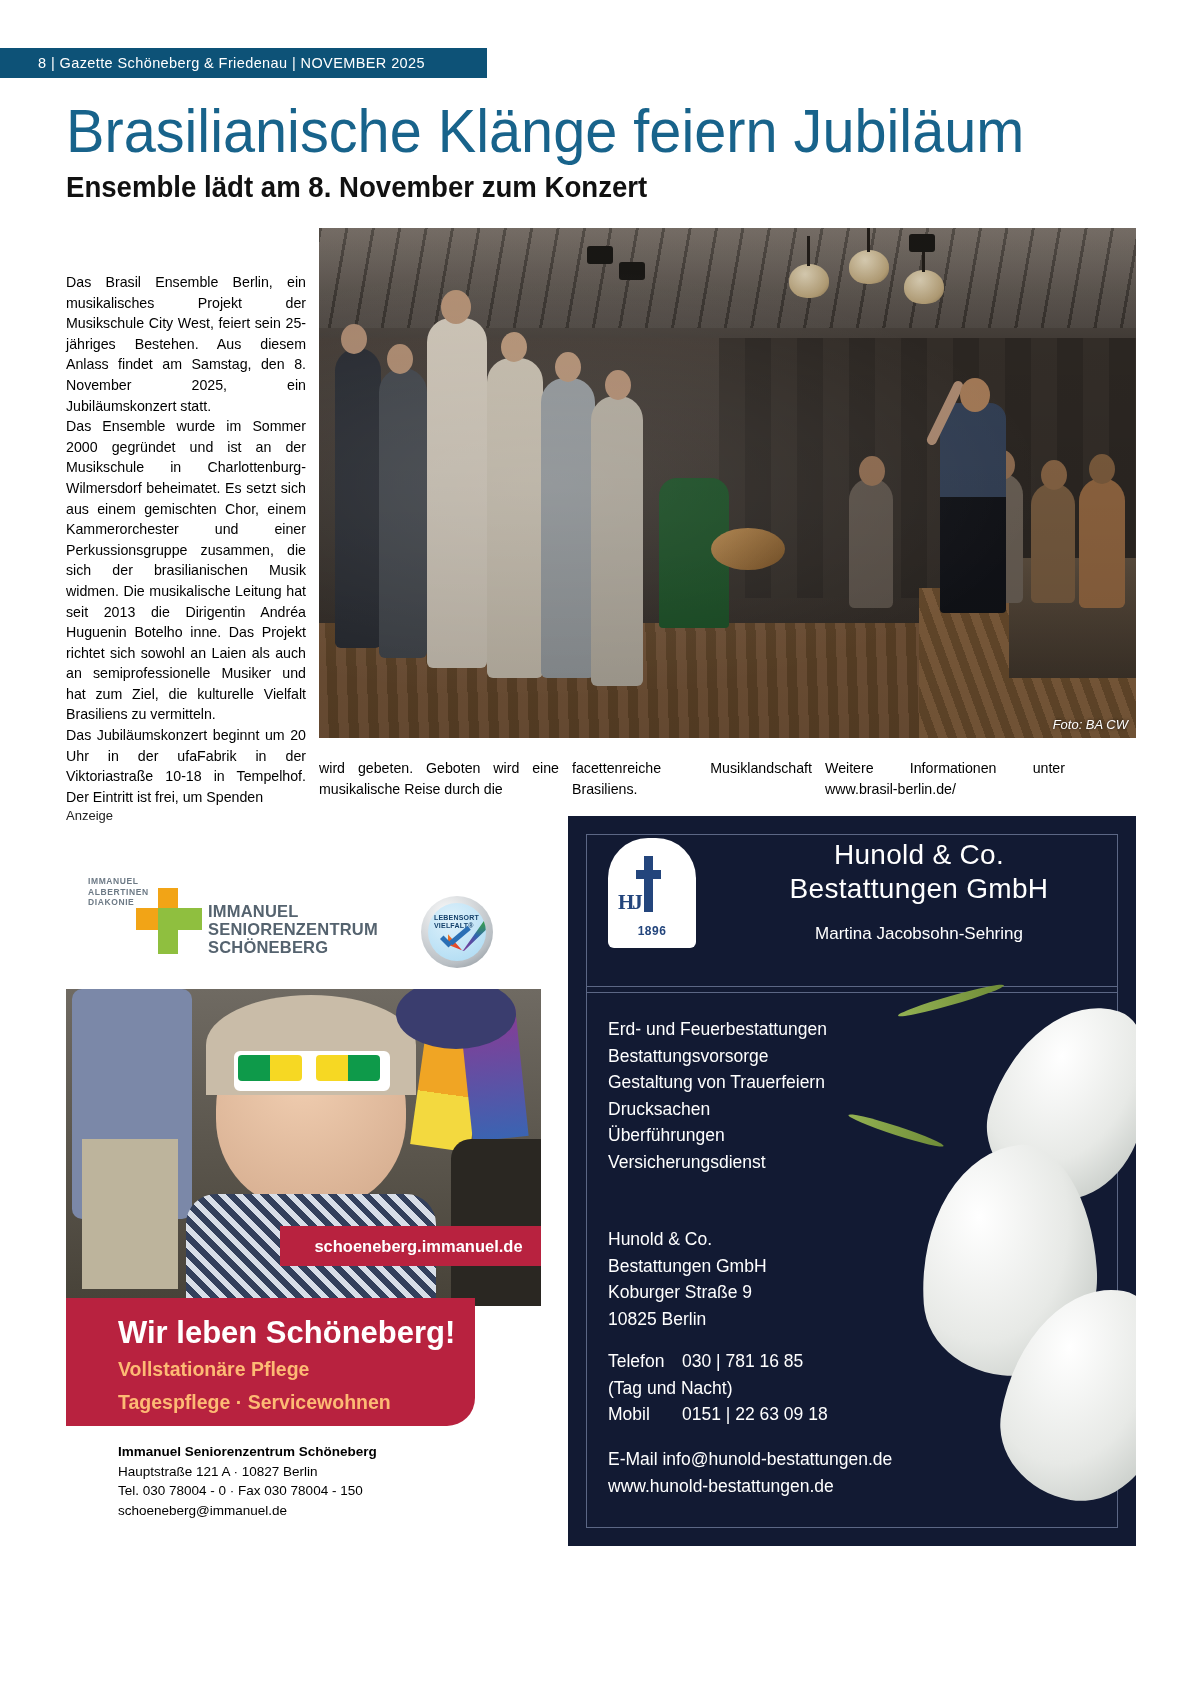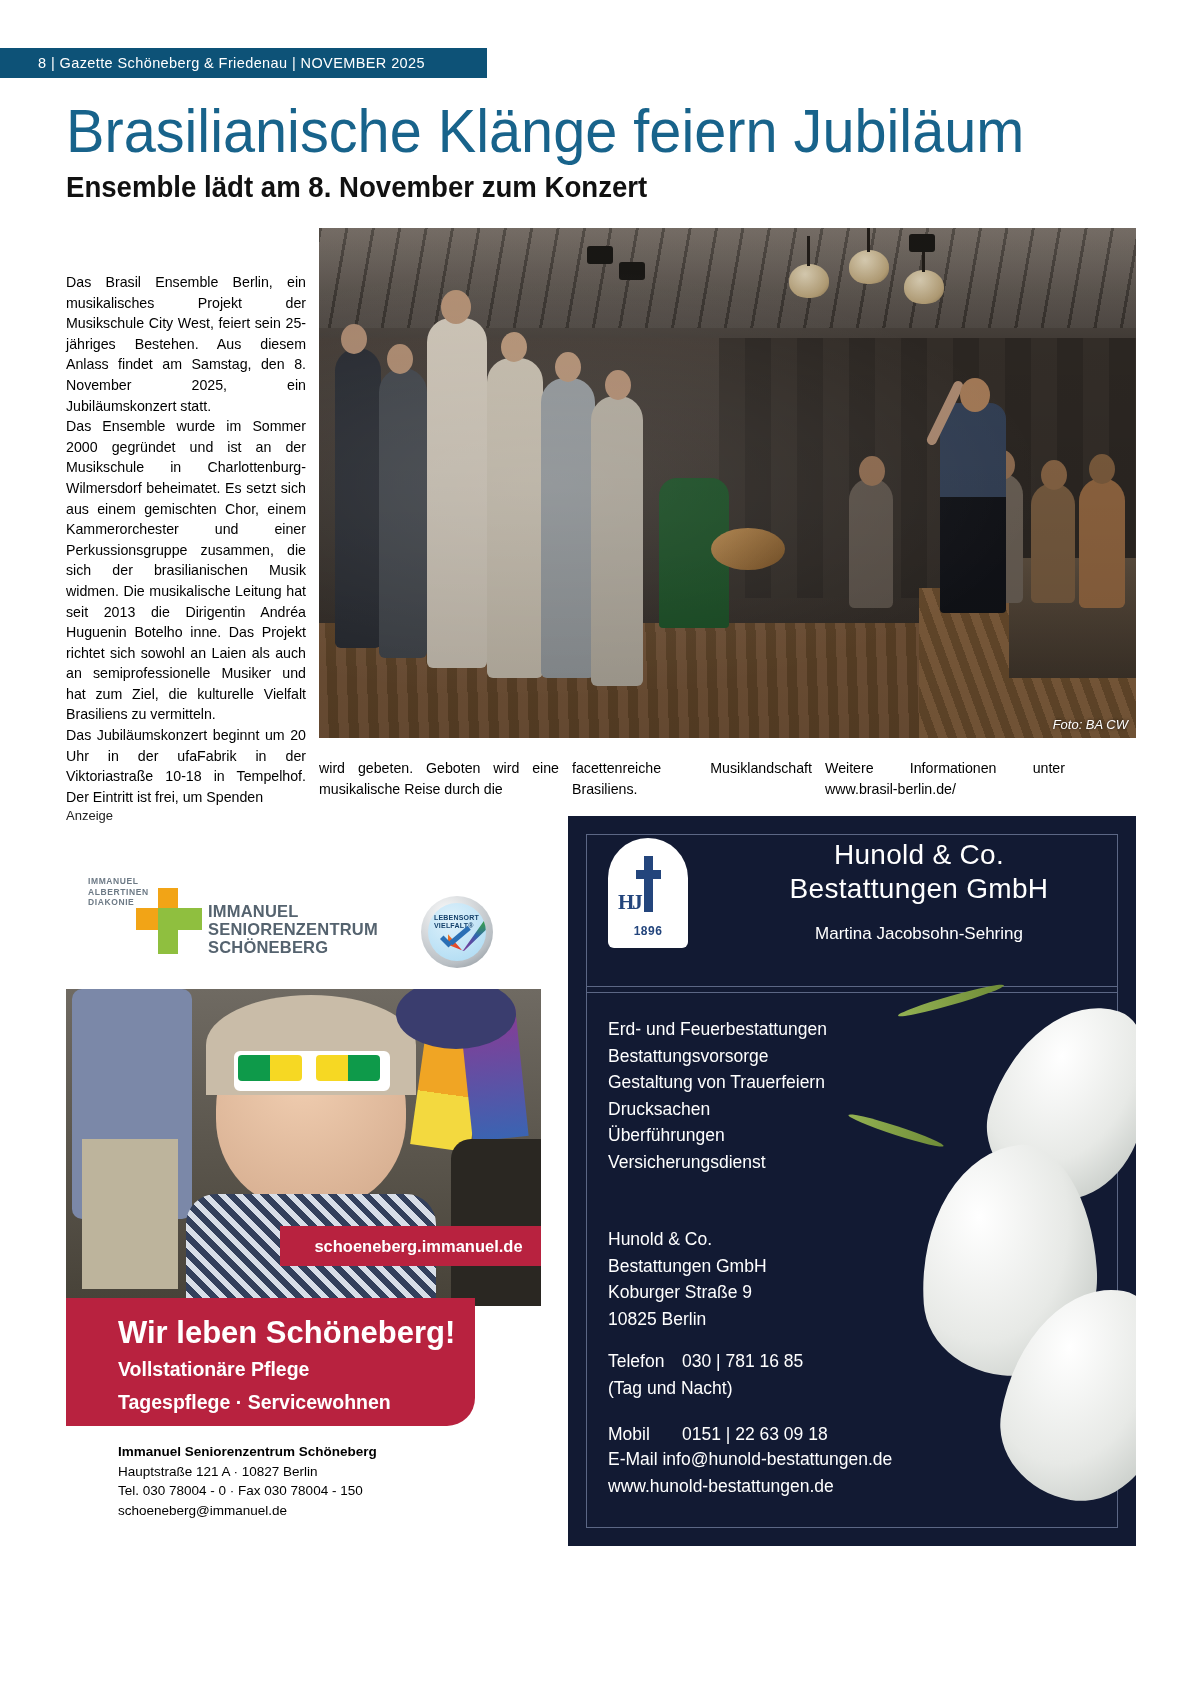--- a/index.html
+++ b/index.html
@@ -125,31 +125,31 @@
   .check:before{content:"";position:absolute;left:0;top:8px;width:12px;height:5px;background:#2a6fb5;transform:rotate(45deg);}
   .check:after{content:"";position:absolute;left:8px;top:2px;width:24px;height:5px;background:#2a6fb5;transform:rotate(-40deg);}
   .imm-photo{position:absolute;left:0;top:115px;width:475px;height:317px;overflow:hidden;
     background:#4b4640;}
   .imm-url{position:absolute;right:0;top:352px;width:245px;height:40px;background:#b8223f;
     display:flex;align-items:center;justify-content:center;padding-left:16px;}
   .imm-url span{color:#fff;font-size:16.5px;font-weight:700;}
   .imm-band{position:absolute;left:0;top:424px;width:409px;height:128px;background:#b8223f;
     border-radius:0 0 28px 0;padding:18px 0 0 52px;box-sizing:border-box;}
   .imm-band h2{margin:0;color:#fff;font-size:31px;font-weight:700;line-height:34px;}
-  .imm-band p{margin:6px 0 0 0;color:#ffffff;font-size:19.5px;font-weight:700;line-height:27px;}
+  .imm-band p{margin:6px 0 0 0;color:#fdba74;font-size:19.5px;font-weight:700;line-height:27px;}
   .imm-contact{position:absolute;left:52px;top:568px;font-size:13.5px;line-height:19.6px;color:#000;}
   .imm-contact .b{font-weight:700;}
   
   .hun-ad{position:absolute;left:568px;top:816px;width:568px;height:730px;
     background:#121a33;overflow:hidden;}
   .hun-inner{position:absolute;left:18px;top:18px;right:18px;bottom:18px;
     border:1px solid #5c6785;}
   .hun-div{position:absolute;left:18px;right:18px;top:170px;height:1px;background:#5c6785;}
   .hun-div2{position:absolute;left:18px;right:18px;top:176px;height:1px;background:#5c6785;}
-  .hun-logo{position:absolute;left:40px;top:22px;width:80px;height:110px;
+  .hun-logo{position:absolute;left:40px;top:22px;width:88px;height:110px;
     background:#fff;border-radius:40px 40px 6px 6px;}
   .hun-cross{position:absolute;left:28px;top:18px;width:24px;height:56px;}
   .hun-cross:before{content:"";position:absolute;left:8px;top:0;width:9px;height:56px;
     background:#23457c;}
   .hun-cross:after{content:"";position:absolute;left:0px;top:14px;width:25px;height:9px;
     background:#23457c;}
   .hun-mono{position:absolute;left:10px;top:52px;width:60px;height:28px;
     color:#23457c;font-size:21px;font-weight:700;letter-spacing:-2px;
     font-family:"Liberation Serif",serif;}
   .hun-year{position:absolute;left:0;right:0;bottom:10px;text-align:center;
@@ -344,21 +344,21 @@
     <div>Bestattungen GmbH</div>
     <div>Koburger Straße 9</div>
     <div>10825 Berlin</div>
   </div>
 
   <div class="hun-phone">
     <div>
       <span class="lbl">Telefon</span><span>030 | 781 16 85</span>
     </div>
     <div>(Tag und Nacht)</div>
-    <div style="margin-top:20px">
+    <div style="margin-top:0">
       <span class="lbl">Mobil</span><span>0151 | 22 63 09 18</span>
     </div>
   </div>
 
   <div class="hun-mail">
     <div>E-Mail info@hunold-bestattungen.de</div>
     <div>www.hunold-bestattungen.de</div>
   </div>
 
   <div class="lily" style="right:-10px;top:185px;width:150px;height:200px;transform:rotate(18deg);">

